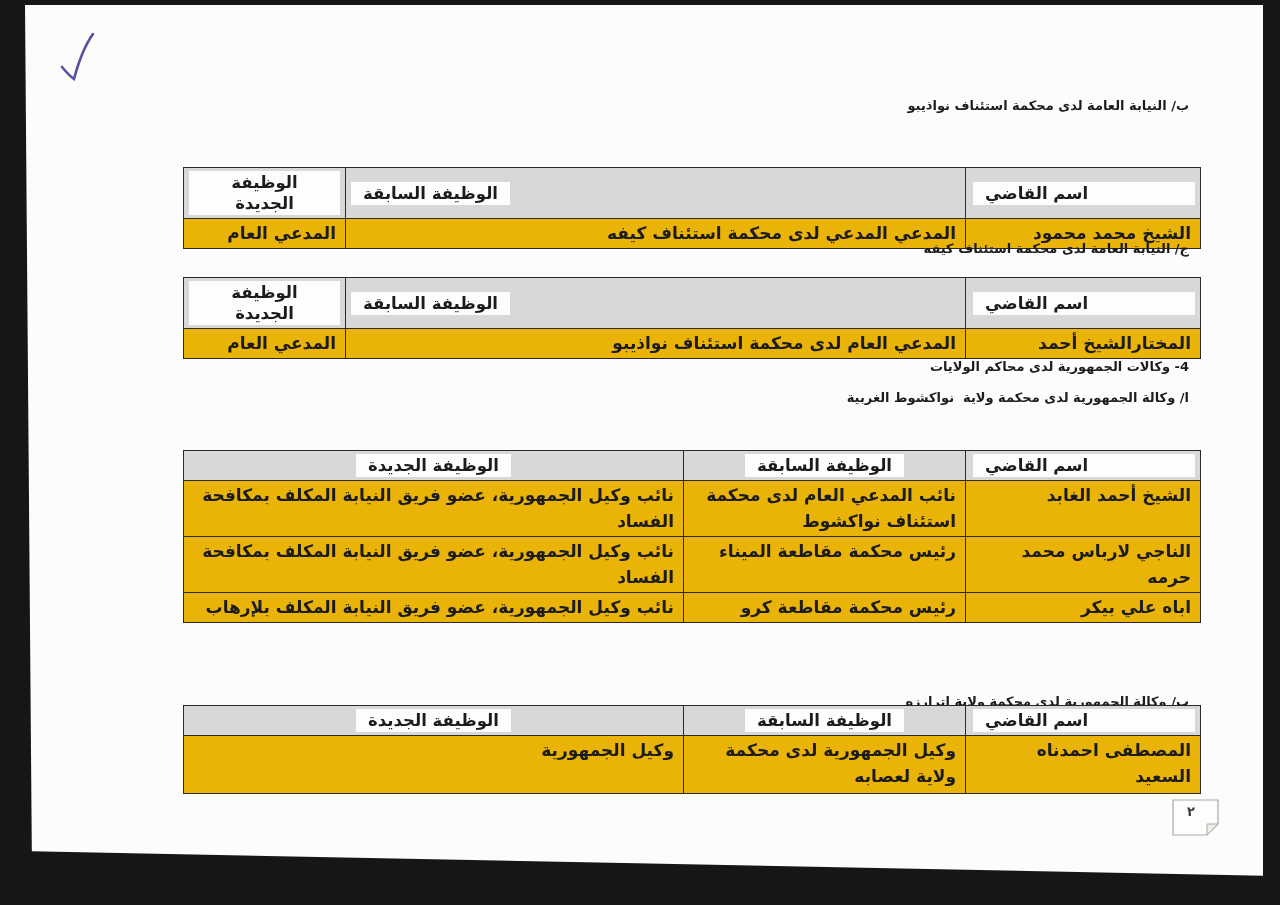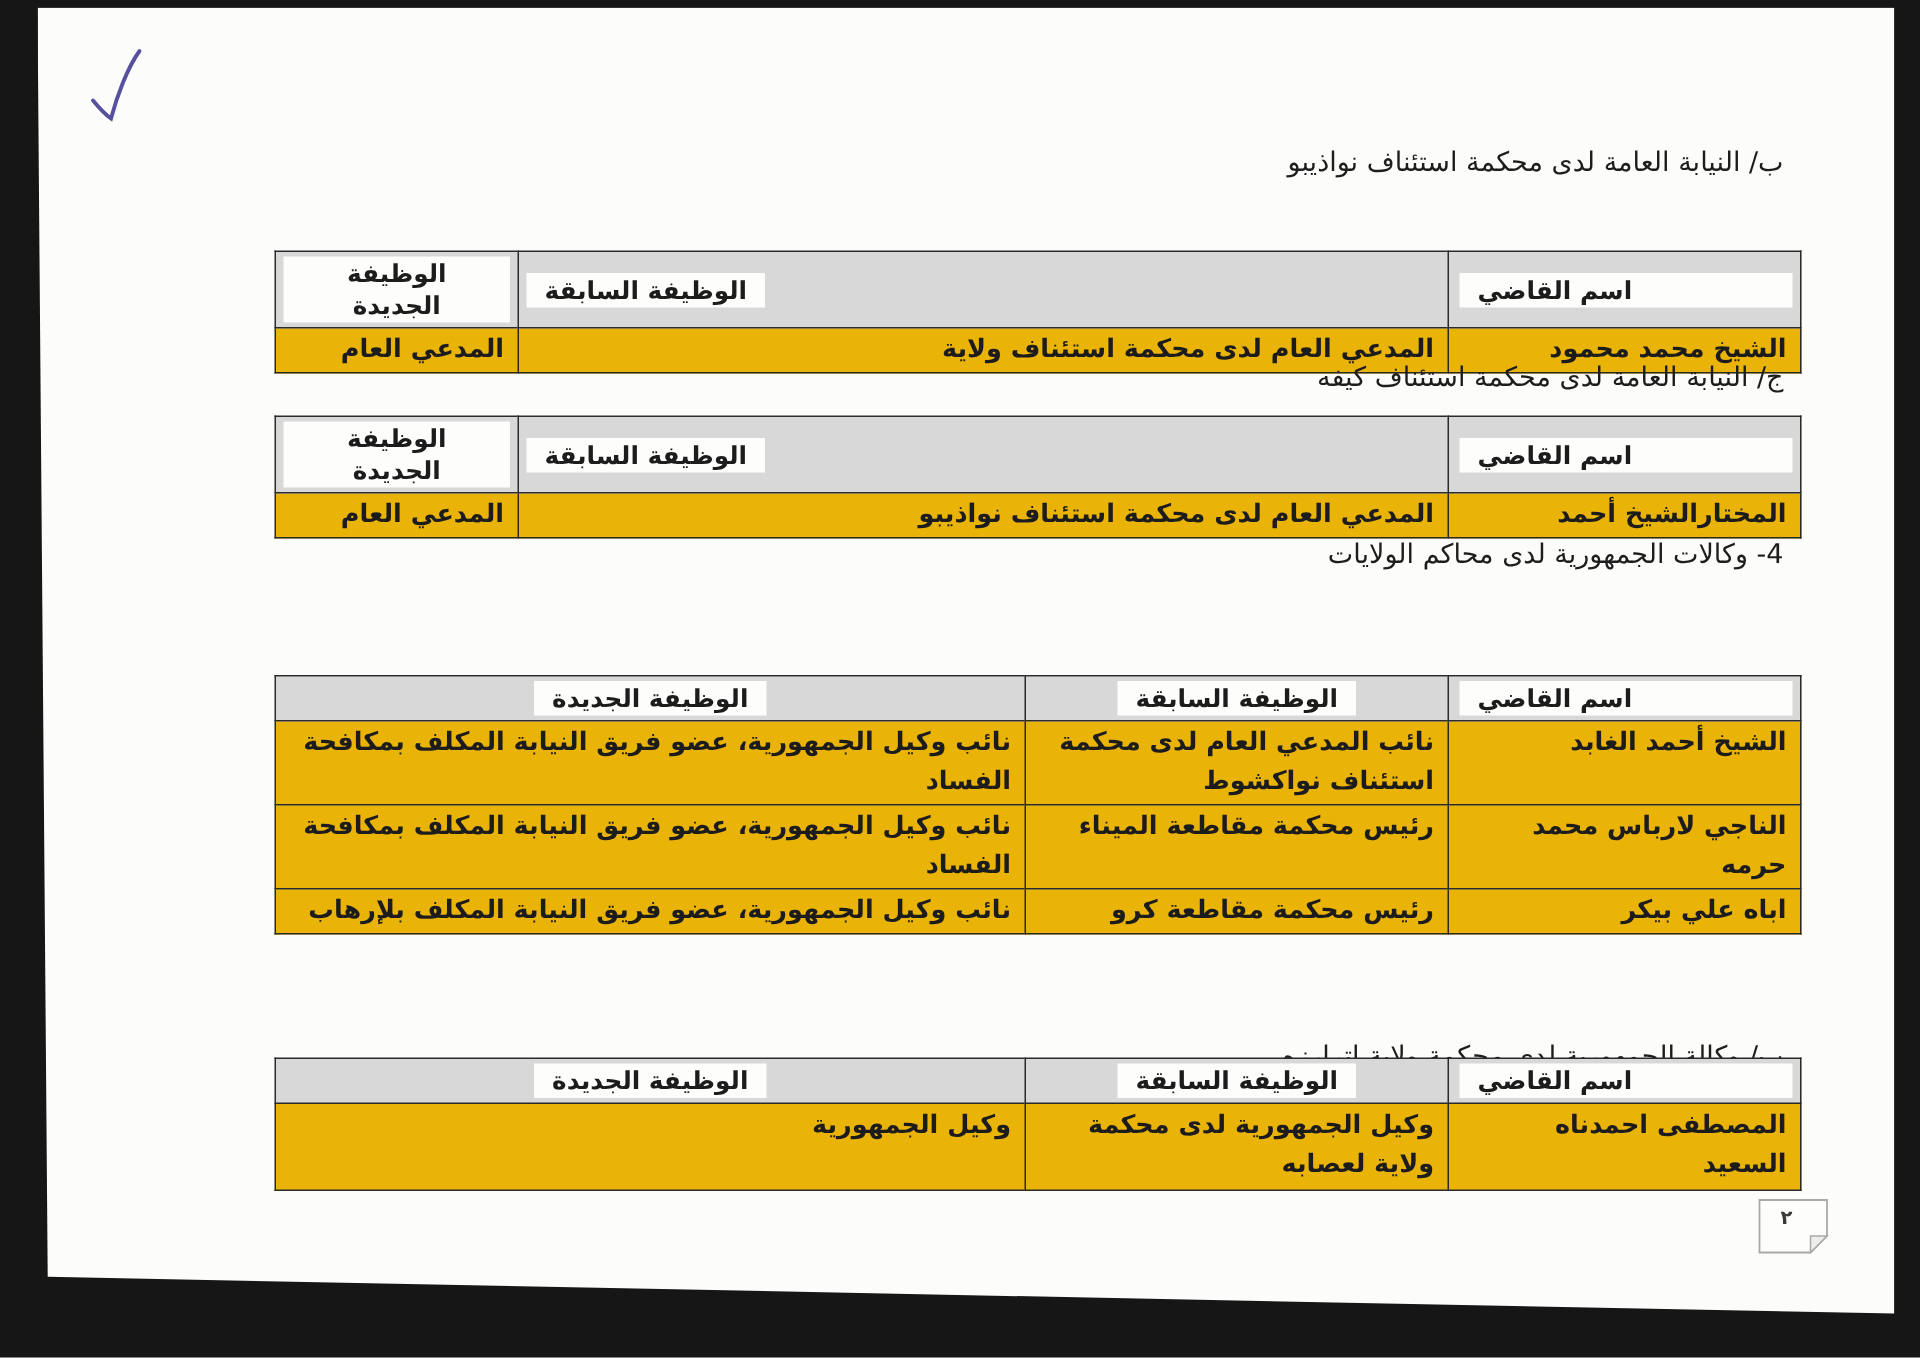--- a/index.html
+++ b/index.html
@@ -8,21 +8,21 @@
     background:#161616;
     font-family:"DejaVu Sans", sans-serif;
   }
   .page{
     position:absolute;left:25px;top:5px;width:1238px;height:876px;
     background:#fcfcfb;
     clip-path:polygon(0% 0%,100% 0%,100% 99.4%,0.55% 96.6%);
   }
   .heading{
     position:absolute;right:74px;direction:rtl;text-align:right;
-    font-weight:normal;font-size:18px;color:#1d1d1d;
+    font-weight:bold;font-size:13px;color:#1d1d1d;
     white-space:pre-wrap;letter-spacing:0;
   }
   .doc-table{
     position:absolute;left:158px;width:1017px;
     border-collapse:collapse;table-layout:fixed;direction:rtl;
     font-weight:bold;color:#1c1c1c;
   }
   .doc-table th,.doc-table td{border:1.6px solid #2a2a2a;}
   .doc-table th{
     background:#d8d8d8;padding:3px 5px;font-size:16.5px;height:23px;
@@ -68,21 +68,21 @@
     <thead>
       <tr>
         <th class="h-judge"><span class="hl">اسم القاضي</span></th>
         <th class="h-right"><span class="hl">الوظيفة السابقة</span></th>
         <th class="h-center"><span class="hl">الوظيفة الجديدة</span></th>
       </tr>
     </thead>
     <tbody>
       <tr>
         <td>الشيخ محمد محمود</td>
-        <td>المدعي العام لدى محكمة استئناف ولاية</td>
+        <td>المدعي المدعي لدى محكمة استئناف كيفه</td>
         <td>المدعي العام</td>
       </tr>
     </tbody>
   </table>
 
   <div class="heading" style="top:236px;">ج/ النيابة العامة لدى محكمة استئناف كيفه</div>
 
   <table class="doc-table" style="top:272px;">
     <colgroup>
         <col class="c-judge">
@@ -99,20 +99,21 @@
     <tbody>
       <tr>
         <td>المختارالشيخ أحمد</td>
         <td>المدعي العام لدى محكمة استئناف نواذيبو</td>
         <td>المدعي العام</td>
       </tr>
     </tbody>
   </table>
 
   <div class="heading" style="top:354px;">4- وكالات الجمهورية لدى محاكم الولايات</div>
+  <div class="heading" style="top:385px;">ا/ وكالة الجمهورية لدى محكمة ولاية  نواكشوط الغربية</div>
 
   <table class="doc-table" style="top:445px;">
     <colgroup>
         <col class="c-judge">
         <col class="c-prev">
         <col class="c-new-wide">
       </colgroup>
     <thead>
       <tr>
         <th class="h-judge"><span class="hl">اسم القاضي</span></th>

